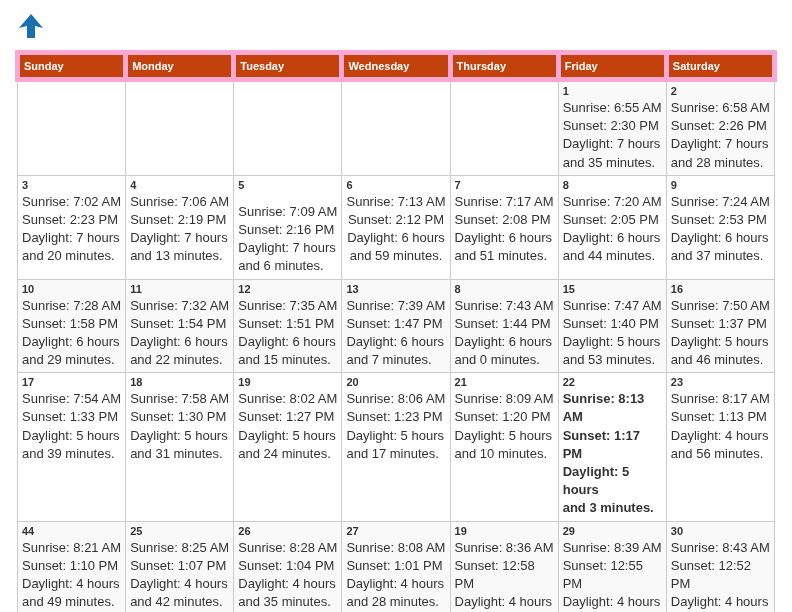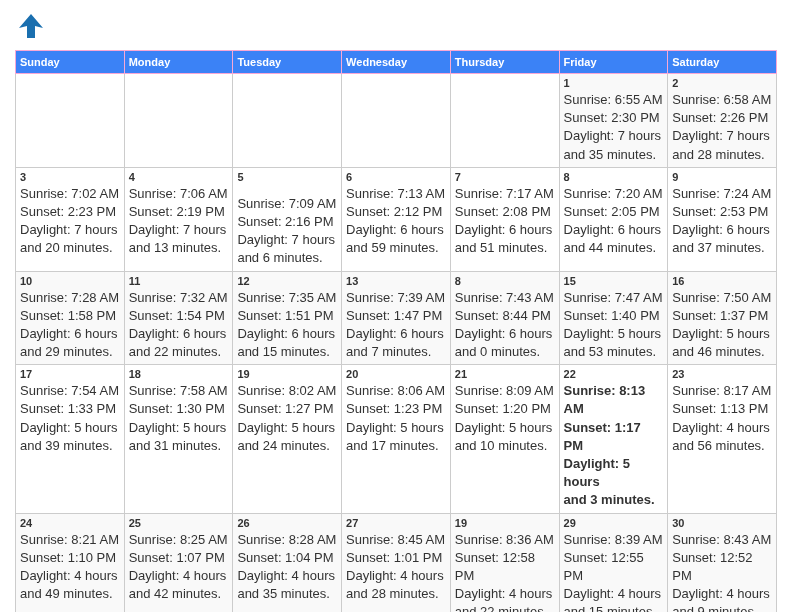--- a/index.html
+++ b/index.html
@@ -9,27 +9,27 @@
     
     .header { display: flex; justify-content: space-between; align-items: flex-start; margin-bottom: 8px; }
     
     .title-area { text-align: right; }
     .month-title { font-size: 32px; font-weight: bold; color: #333; }
     .location { font-size: 14px; color: #555; }
     
     .calendar { width: 100%; border-collapse: collapse; table-layout: fixed; }
     
     .calendar thead th {
-      background: #3b82f6;
+      background: #c2410c;
       color: white;
       font-size: 11px;
       font-weight: bold;
       padding: 5px 4px;
       text-align: left;
-      border: 1px solid #f9a8d4;
+      border: 5px solid #f9a8d4;
     }
     
     .calendar tbody td {
       border: 1px solid #ccc;
       vertical-align: top;
       padding: 3px 4px;
       font-size: 9px;
       color: #333;
       background: #fff;
       height: 82px;
@@ -142,21 +142,21 @@
           </td>
           <td>
             <span class="day-num">5</span>
             <div class="day-info" style="white-space: pre-line; margin-top: 12px;">Sunrise: 7:09 AM
 Sunset: 2:16 PM
 Daylight: 7 hours
 and 6 minutes.</div>
           </td>
           <td>
             <span class="day-num">6</span>
-            <div class="day-info" style="white-space: pre-line;">Sunrise: 7:13 AM
+            <div class="day-info" style="white-space: pre-line; text-align: center;">Sunrise: 7:13 AM
 Sunset: 2:12 PM
 Daylight: 6 hours
 and 59 minutes.</div>
           </td>
           <td>
             <span class="day-num">7</span>
             <div class="day-info" style="white-space: pre-line;">Sunrise: 7:17 AM
 Sunset: 2:08 PM
 Daylight: 6 hours
 and 51 minutes.</div>
@@ -201,21 +201,21 @@
           <td>
             <span class="day-num">13</span>
             <div class="day-info" style="white-space: pre-line;">Sunrise: 7:39 AM
 Sunset: 1:47 PM
 Daylight: 6 hours
 and 7 minutes.</div>
           </td>
           <td>
             <span class="day-num">8</span>
             <div class="day-info" style="white-space: pre-line;">Sunrise: 7:43 AM
-Sunset: 8:44 PM
+Sunset: 1:44 PM
 Daylight: 6 hours
 and 0 minutes.</div>
           </td>
           <td>
             <span class="day-num">15</span>
             <div class="day-info" style="white-space: pre-line;">Sunrise: 7:47 AM
 Sunset: 1:40 PM
 Daylight: 5 hours
 and 53 minutes.</div>
           </td>
@@ -273,21 +273,21 @@
           <td>
             <span class="day-num">23</span>
             <div class="day-info" style="white-space: pre-line;">Sunrise: 8:17 AM
 Sunset: 1:13 PM
 Daylight: 4 hours
 and 56 minutes.</div>
           </td>
         </tr>
         <tr>
           <td>
-            <span class="day-num">24</span>
+            <span class="day-num">44</span>
             <div class="day-info" style="white-space: pre-line;">Sunrise: 8:21 AM
 Sunset: 1:10 PM
 Daylight: 4 hours
 and 49 minutes.</div>
           </td>
           <td>
             <span class="day-num">25</span>
             <div class="day-info" style="white-space: pre-line;">Sunrise: 8:25 AM
 Sunset: 1:07 PM
 Daylight: 4 hours
@@ -295,21 +295,21 @@
           </td>
           <td>
             <span class="day-num">26</span>
             <div class="day-info" style="white-space: pre-line;">Sunrise: 8:28 AM
 Sunset: 1:04 PM
 Daylight: 4 hours
 and 35 minutes.</div>
           </td>
           <td>
             <span class="day-num">27</span>
-            <div class="day-info" style="white-space: pre-line;">Sunrise: 8:45 AM
+            <div class="day-info" style="white-space: pre-line;">Sunrise: 8:08 AM
 Sunset: 1:01 PM
 Daylight: 4 hours
 and 28 minutes.</div>
           </td>
           <td>
             <span class="day-num">19</span>
             <div class="day-info" style="white-space: pre-line;">Sunrise: 8:36 AM
 Sunset: 12:58 PM
 Daylight: 4 hours
 and 22 minutes.</div>

